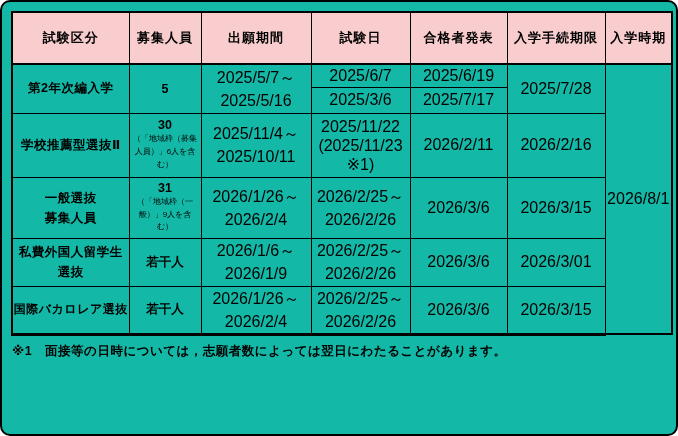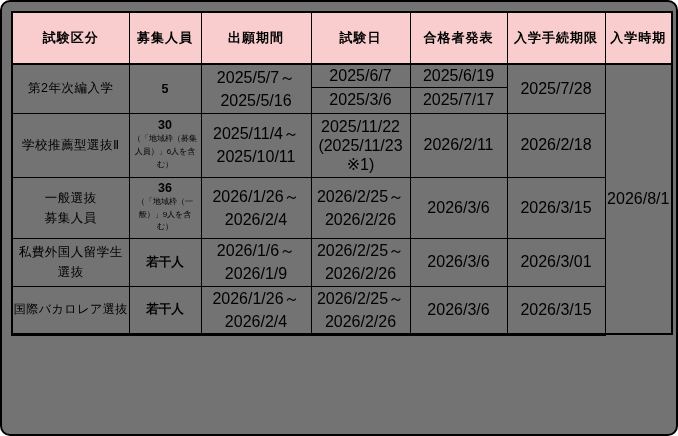--- a/index.html
+++ b/index.html
@@ -5,21 +5,21 @@
   html,body { margin:0; padding:0; background:#fff; }
   body {
     width:678px; height:436px;
     font-family:"Liberation Sans","DejaVu Sans",sans-serif;
     color:#000;
   }
   .canvas {
     position:relative; width:678px; height:436px;
     box-sizing:border-box;
     border:2px solid #000; border-radius:10px;
-    background:#737373; overflow:hidden;
+    background:#14b8a6; overflow:hidden;
   }
   table.sched {
     position:absolute; left:9px; top:9px;
     width:660px; table-layout:fixed;
     border-collapse:collapse;
     border:2px solid #000;
   }
   .sched th, .sched td {
     border:1.5px solid #000;
     text-align:center; vertical-align:middle;
@@ -32,21 +32,21 @@
     letter-spacing:1px;
   }
   .sched thead th { border-bottom:2.5px solid #000; }
   tr.r1a { height:23px; }
   tr.r1b { height:26px; }
   tr.r2  { height:64px; }
   tr.r3  { height:61px; }
   tr.r4  { height:48px; }
   tr.r5  { height:45px; }
   tr.r5 td { border-bottom:3px solid #000; }
-  .cat  { font-weight:normal; font-size:12.5px; letter-spacing:0.5px; }
+  .cat  { font-weight:bold; font-size:12.5px; letter-spacing:0.5px; }
   .cat .line { line-height:20px; }
   .cap  { font-weight:bold; font-size:12.5px; }
   .note { font-weight:normal; font-size:8px; line-height:1.6; padding:1px 2px 0 2px; }
   .date { font-size:16px; }
   .date .line { line-height:23px; }
   .date3 .line { line-height:19px; }
   .footnote {
     position:absolute; left:10px; top:341px;
     font-size:12.5px; font-weight:bold; letter-spacing:0.5px;
     white-space:nowrap;
@@ -103,29 +103,29 @@
         <td class="date">
           <div class="line">2025/11/4～</div>
           <div class="line">2025/10/11</div>
         </td>
         <td class="date date3">
           <div class="line">2025/11/22</div>
           <div class="line">(2025/11/23</div>
           <div class="line">※1)</div>
         </td>
         <td class="date">2026/2/11</td>
-        <td class="date">2026/2/18</td>
+        <td class="date">2026/2/16</td>
       </tr>
       <tr class="r3">
         <td class="cat">
           <div class="line">一般選抜</div>
           <div class="line">募集人員</div>
         </td>
         <td>
-          <div class="cap">36</div>
+          <div class="cap">31</div>
           <div class="note">（「地域枠（一般）」9人を含む）</div>
         </td>
         <td class="date">
           <div class="line">2026/1/26～</div>
           <div class="line">2026/2/4</div>
         </td>
         <td class="date">
           <div class="line">2026/2/25～</div>
           <div class="line">2026/2/26</div>
         </td>
@@ -159,13 +159,14 @@
         <td class="date">
           <div class="line">2026/2/25～</div>
           <div class="line">2026/2/26</div>
         </td>
         <td class="date">2026/3/6</td>
         <td class="date">2026/3/15</td>
       </tr>
     </tbody>
   </table>
 
+  <div class="footnote">※1　面接等の日時については，志願者数によっては翌日にわたることがあります。</div>
 </div>
 
 </body></html>

